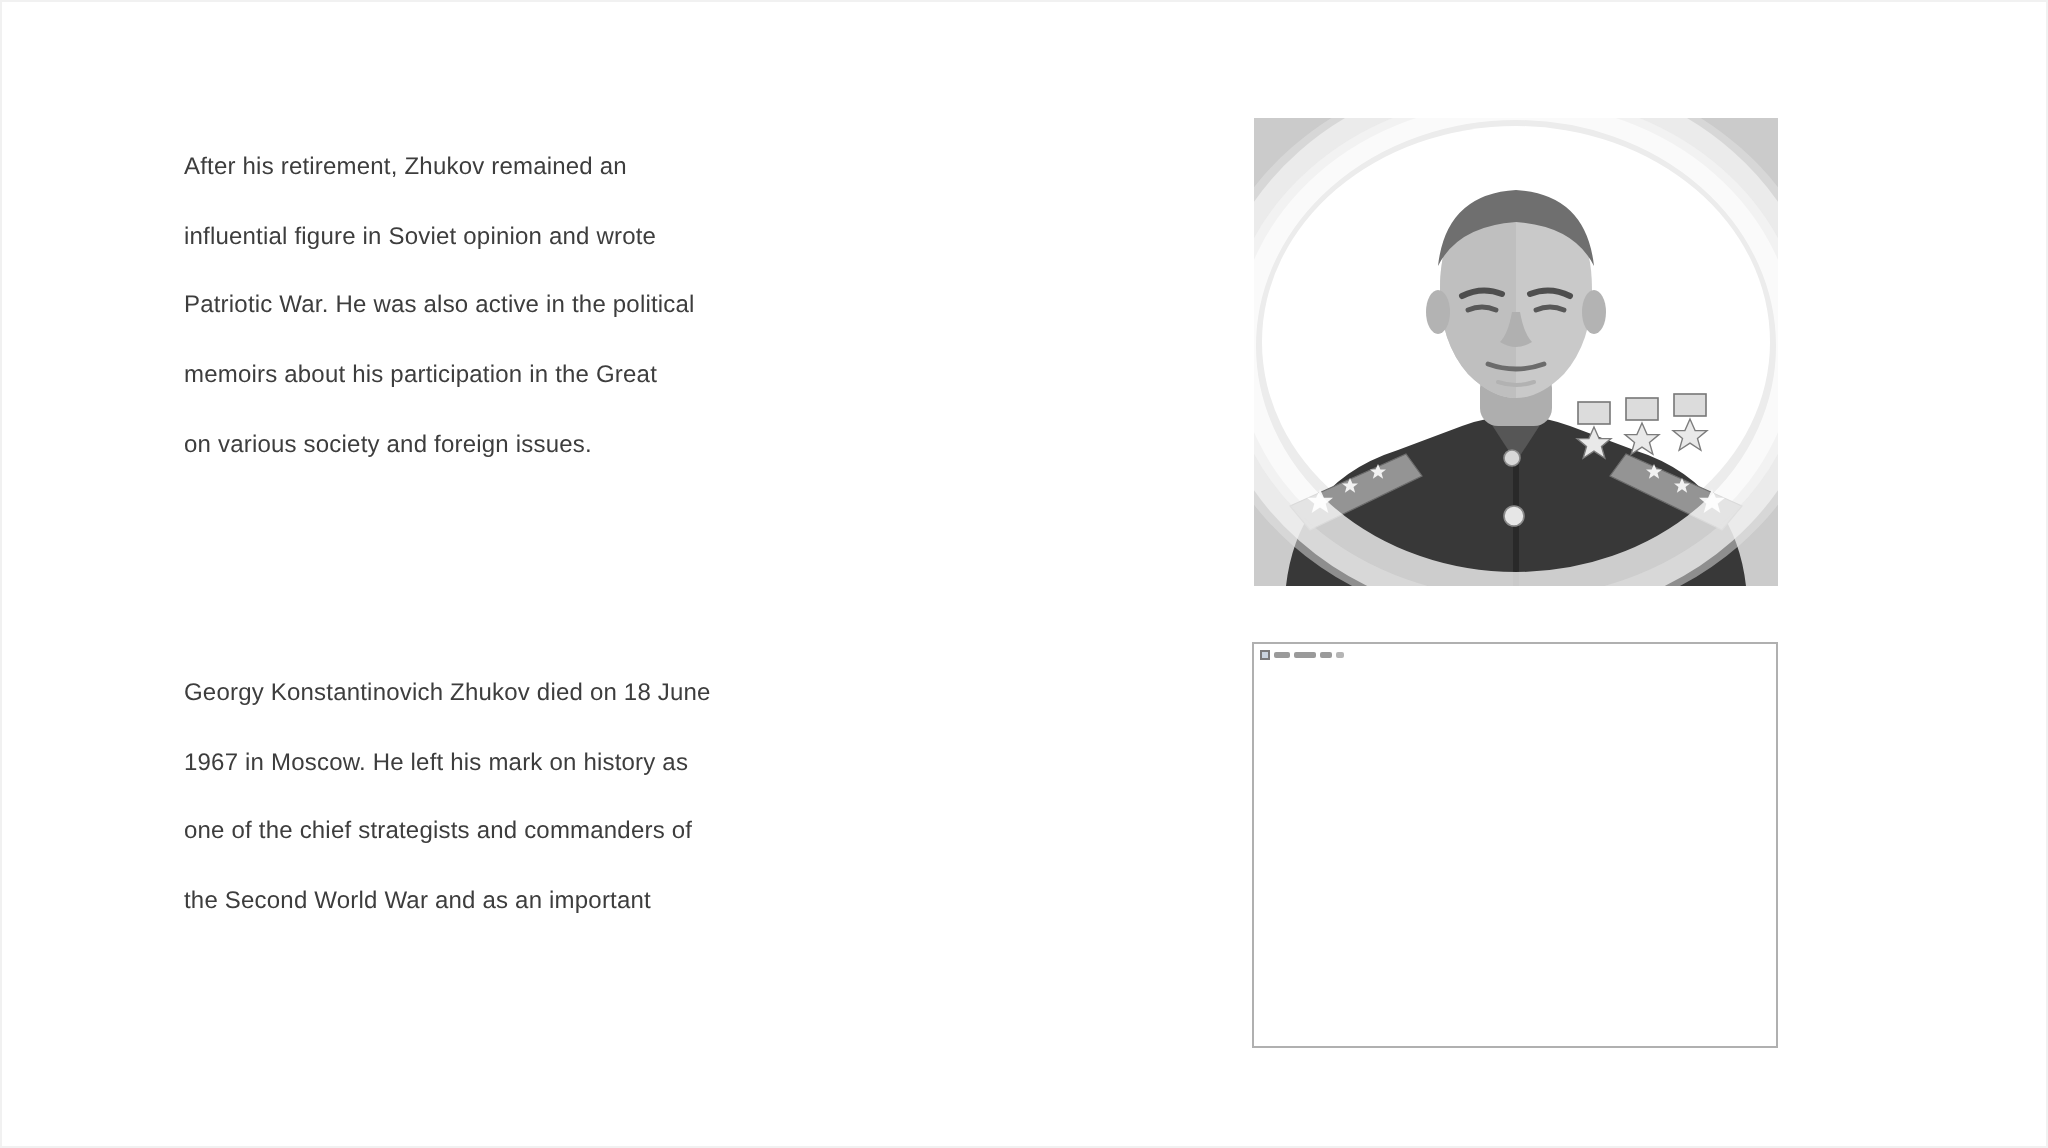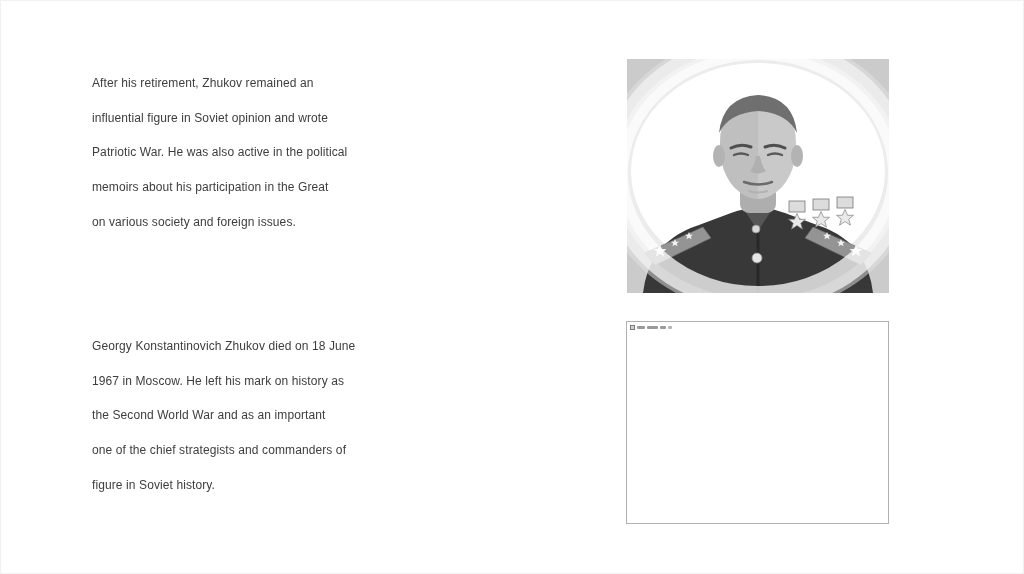--- a/index.html
+++ b/index.html
@@ -86,23 +86,22 @@
     <div class="line">After his retirement, Zhukov remained an</div>
     <div class="line">influential figure in Soviet opinion and wrote</div>
     <div class="line">Patriotic War. He was also active in the political</div>
     <div class="line">memoirs about his participation in the Great</div>
     <div class="line">on various society and foreign issues.</div>
   </div>
 
   <div class="text-block para-2">
     <div class="line">Georgy Konstantinovich Zhukov died on 18 June</div>
     <div class="line">1967 in Moscow. He left his mark on history as</div>
+    <div class="line">one of the chief strategists and commanders of</div>
     <div class="line">the Second World War and as an important</div>
-    <div class="line">one of the chief strategists and commanders of</div>
-    <div class="line">figure in Soviet history.</div>
   </div>
 
   <div class="portrait-frame">
     <svg viewBox="0 0 262 234" width="262" height="234" xmlns="http://www.w3.org/2000/svg">
       <defs>
         <path id="star5" d="M0,-5 L1.5,-1.6 5,-1.6 2.2,0.7 3.2,4.2 0,2.1 -3.2,4.2 -2.2,0.7 -5,-1.6 -1.5,-1.6 Z"></path>
       </defs>
 
       <rect width="262" height="234" fill="#cbcbcb"></rect>
 

